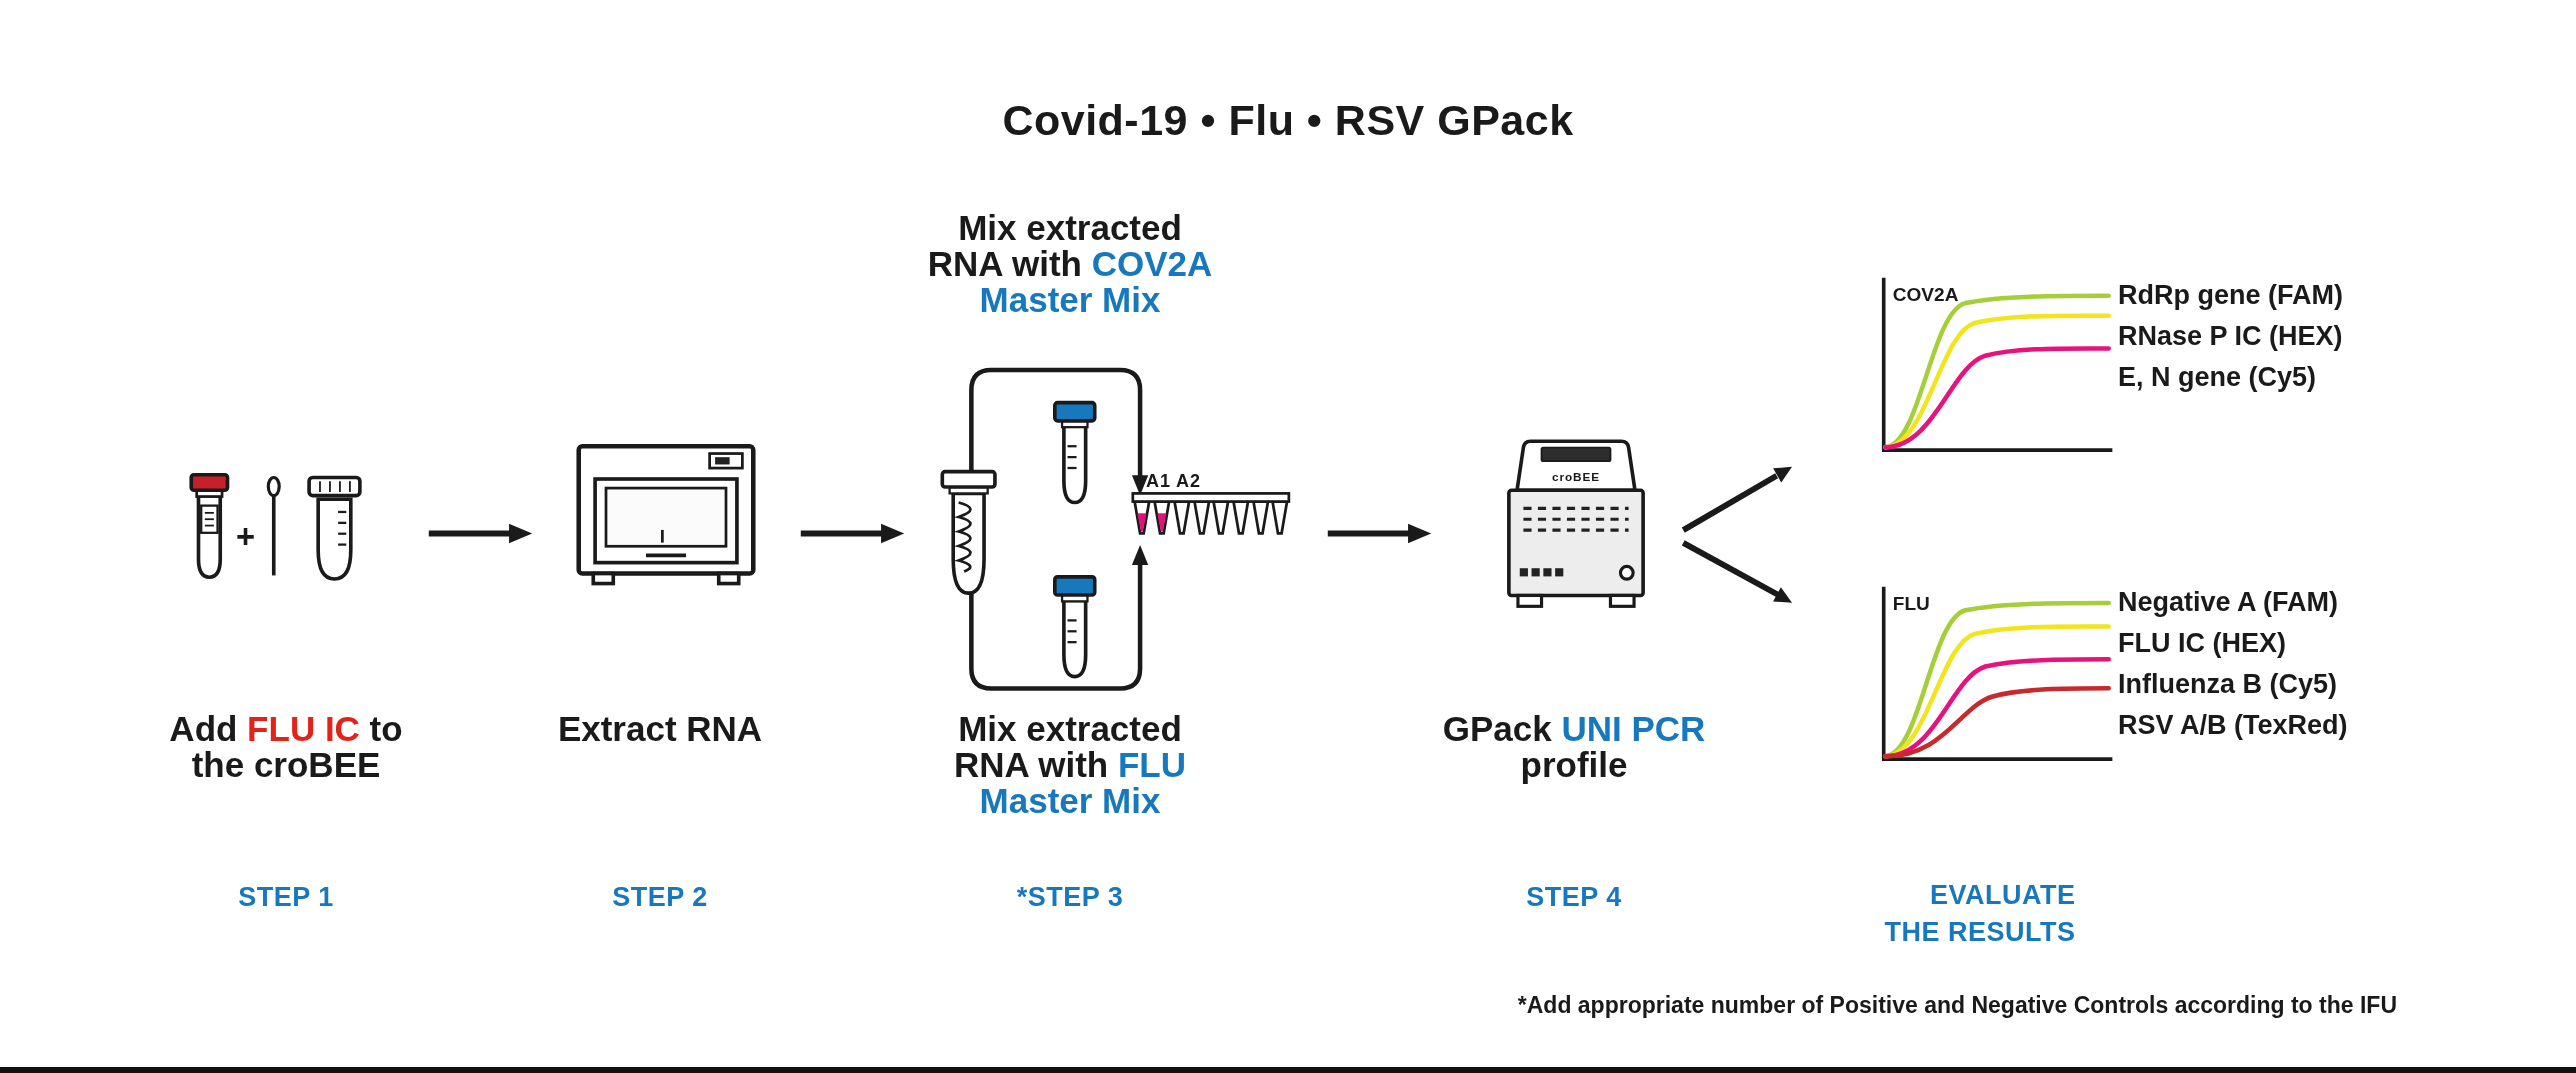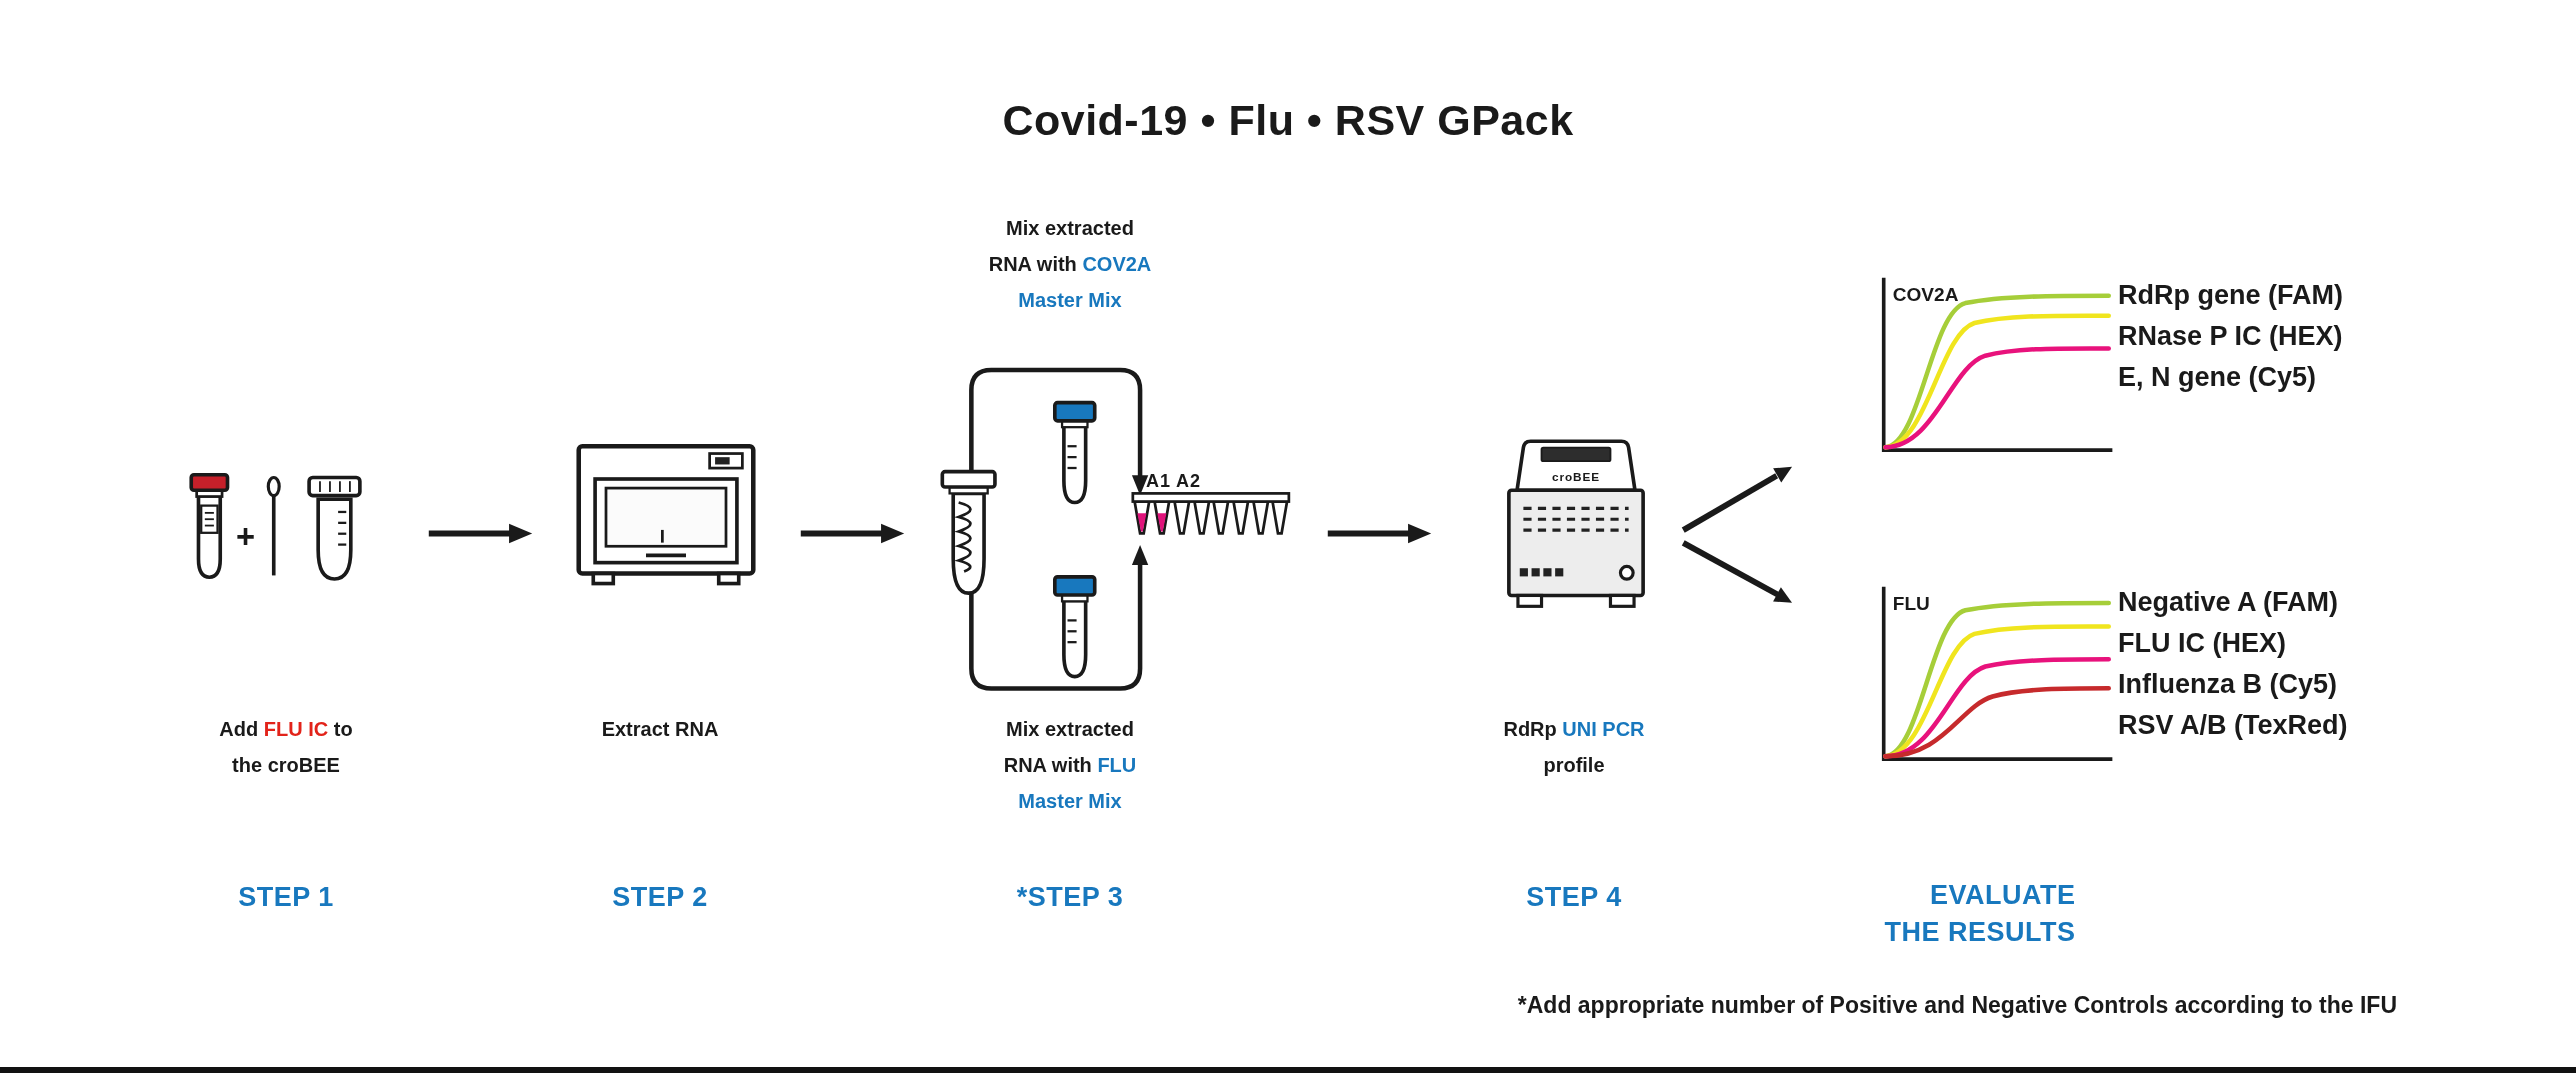--- a/index.html
+++ b/index.html
@@ -3,21 +3,21 @@
 <meta charset="utf-8">
 <style>
   * { margin: 0; padding: 0; box-sizing: border-box; }
   html, body { background: #ffffff; }
   body { font-family: "Liberation Sans", sans-serif; color: #231f20; }
   .canvas { position: relative; width: 2576px; height: 1074px; background: #ffffff; overflow: hidden; }
   .abs { position: absolute; }
   .title { position: absolute; left: 1288px; top: 96px; transform: translateX(-50%);
            font-size: 43px; font-weight: 700; letter-spacing: 0.5px; white-space: nowrap; color: #1a1a1a; }
   .caption { position: absolute; transform: translateX(-50%); text-align: center;
-             font-size: 20px; font-weight: 700; line-height: 36px; white-space: nowrap; color: #1a1a1a; }
+             font-size: 35px; font-weight: 700; line-height: 36px; white-space: nowrap; color: #1a1a1a; }
   .blue { color: #1878be; }
   .red  { color: #e2231a; }
   .step-label { position: absolute; transform: translateX(-50%); text-align: right;
                 font-size: 27px; font-weight: 700; line-height: 37px; letter-spacing: 0.5px;
                 color: #1878be; white-space: nowrap; }
   .legend { position: absolute; font-size: 27px; font-weight: 700; white-space: nowrap; color: #1a1a1a; }
   .legend-item { height: 41px; line-height: 41px; }
   .strip-label { position: absolute; font-size: 18px; font-weight: 700; letter-spacing: 0.9px; color: #1a1a1a; white-space: nowrap; }
   .footnote { position: absolute; left: 1362px; top: 992px; width: 1035px; text-align: right;
               font-size: 23px; font-weight: 700; color: #1a1a1a; white-space: nowrap; }
@@ -207,21 +207,21 @@
 
   <div class="caption" style="left:660px; top:711px">Extract RNA</div>
 
   <div class="caption" style="left:1070px; top:711px">
     <div>Mix extracted</div>
     <div><span>RNA with </span><span class="blue">FLU</span></div>
     <div class="blue">Master Mix</div>
   </div>
 
   <div class="caption" style="left:1574px; top:711px">
-    <div><span>RdRp </span><span class="blue">UNI PCR</span></div>
+    <div><span>GPack </span><span class="blue">UNI PCR</span></div>
     <div>profile</div>
   </div>
 
   <div class="step-label" style="left:286px; top:879px">STEP 1</div>
   <div class="step-label" style="left:660px; top:879px">STEP 2</div>
   <div class="step-label" style="left:1070px; top:879px">*STEP 3</div>
   <div class="step-label" style="left:1574px; top:879px">STEP 4</div>
   <div class="step-label" style="left:1980px; top:877px">
     <div>EVALUATE</div>
     <div>THE RESULTS</div>

